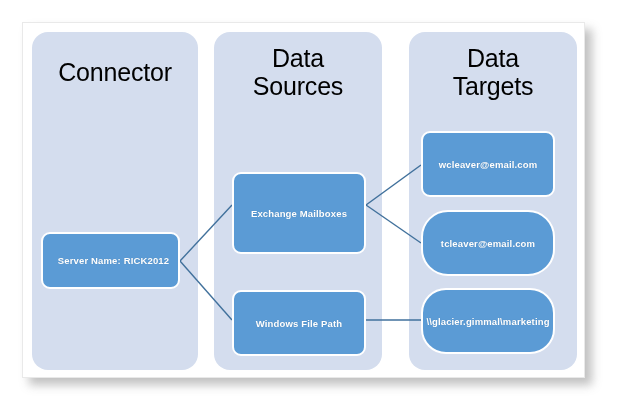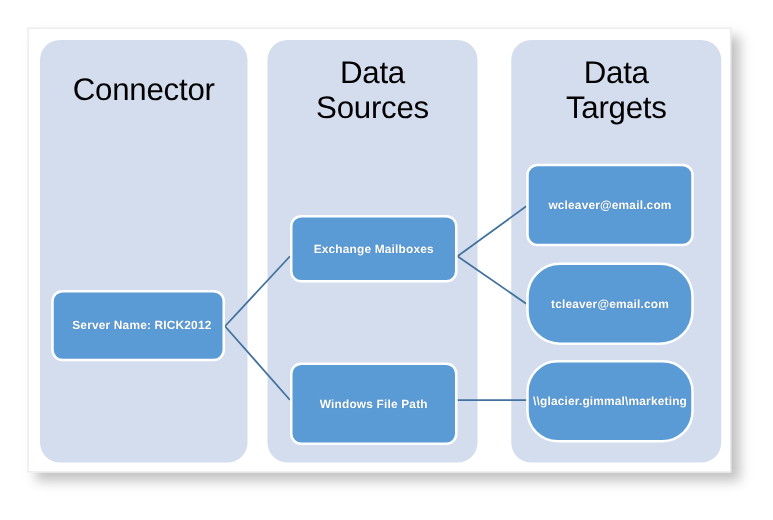--- a/index.html
+++ b/index.html
@@ -109,21 +109,21 @@
     <line x1="180" y1="261" x2="232" y2="320"></line>
     <line x1="366" y1="205" x2="421" y2="165"></line>
     <line x1="366" y1="205" x2="421" y2="243"></line>
     <line x1="366" y1="320" x2="421" y2="320"></line>
   </svg>
 
   <div class="node" style="left:41px; top:232px; width:139px; height:57px;padding-left:12px;">
     <span>Server Name: RICK2012</span>
   </div>
 
-  <div class="node" style="left:232px; top:172px; width:134px; height:54px;">
+  <div class="node" style="left:232px; top:172px; width:134px; height:82px;">
     <span>Exchange Mailboxes</span>
   </div>
 
   <div class="node" style="left:421px; top:131px; width:134px; height:66px;">
     <span>wcleaver@email.com</span>
   </div>
 
   <div class="node" style="left:232px; top:290px; width:134px; height:66px;">
     <span>Windows File Path</span>
   </div>

